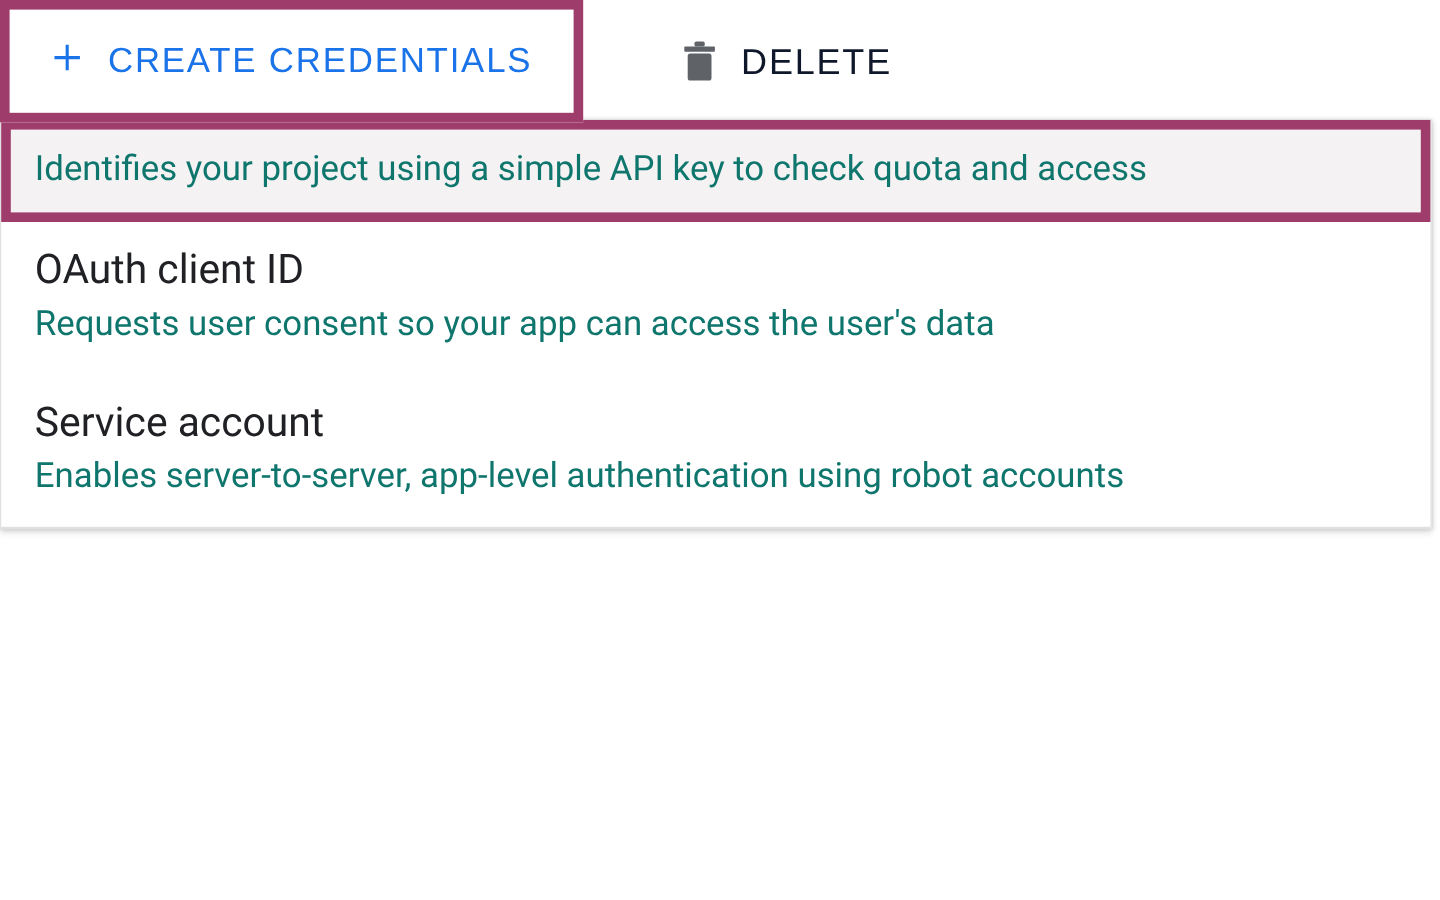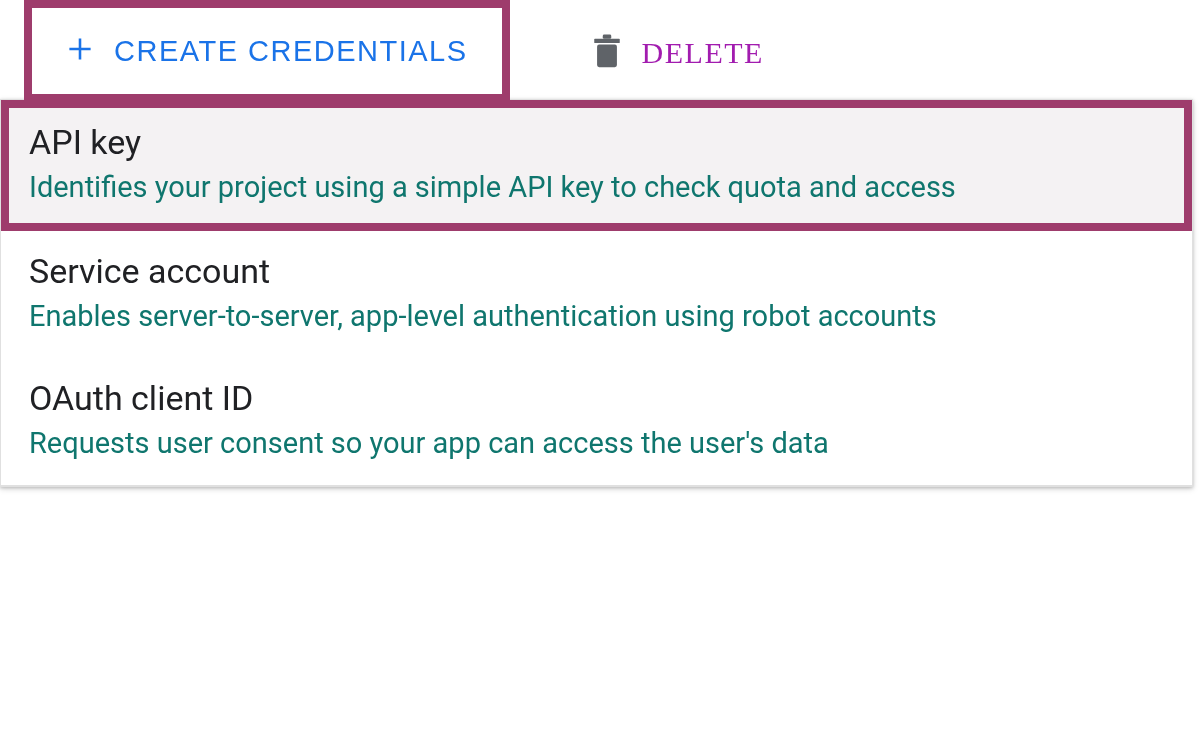--- a/index.html
+++ b/index.html
@@ -12,21 +12,20 @@
       background: #fff;
       width: 1200px;
       height: 750px;
       overflow: hidden;
     }
     .toolbar {
       display: flex;
       align-items: flex-start;
       background: #fff;
       padding: 0 0 0 0;
-      margin-left: 24px;
     }
     .create-btn {
       display: flex;
       align-items: center;
       gap: 20px;
       padding: 22px 34px 22px 34px;
       font-size: 29px;
       font-weight: 500;
       letter-spacing: 1.5px;
       color: #1a73e8;
@@ -43,26 +42,25 @@
     }
     .delete-btn {
       display: flex;
       align-items: center;
       gap: 18px;
       padding: 16px 0 0 80px;
       height: 90px;
       font-size: 30px;
       font-weight: 500;
       letter-spacing: 1.5px;
-      color: #a21caf;
+      color: #0f172a;
       background: transparent;
       border: none;
       cursor: pointer;
       margin-top: 0;
-      font-family: Liberation Serif, serif;
     }
     .trash-icon {
       display: inline-flex;
       align-items: center;
       justify-content: center;
     }
     .dropdown {
       background: #fff;
       box-shadow: 0 2px 6px rgba(0,0,0,0.15), 0 1px 3px rgba(0,0,0,0.18);
       border: 1px solid #e0e0e0;
@@ -115,25 +113,24 @@
         <rect x="3" y="4" width="18" height="3" rx="0.5"></rect>
         <rect x="9" y="1" width="6" height="3" rx="1"></rect>
       </svg>
     </span>
     <span>DELETE</span>
   </button>
 </div>
 
 <div class="dropdown">
   <div class="menu-item highlighted">
-    <div class="menu-title">API key</div>
     <div class="menu-desc">Identifies your project using a simple API key to check quota and access</div>
+  </div>
+  <div class="menu-item">
+    <div class="menu-title">OAuth client ID</div>
+    <div class="menu-desc">Requests user consent so your app can access the user's data</div>
   </div>
   <div class="menu-item">
     <div class="menu-title">Service account</div>
     <div class="menu-desc">Enables server-to-server, app-level authentication using robot accounts</div>
   </div>
-  <div class="menu-item">
-    <div class="menu-title">OAuth client ID</div>
-    <div class="menu-desc">Requests user consent so your app can access the user's data</div>
-  </div>
   <div class="separator"></div>
 </div>
 
 </body></html>

